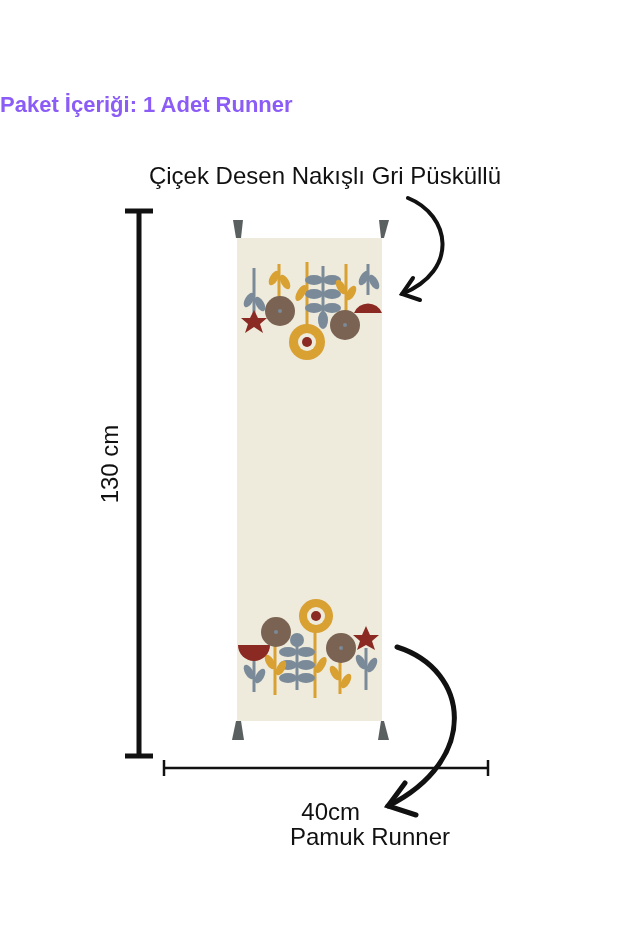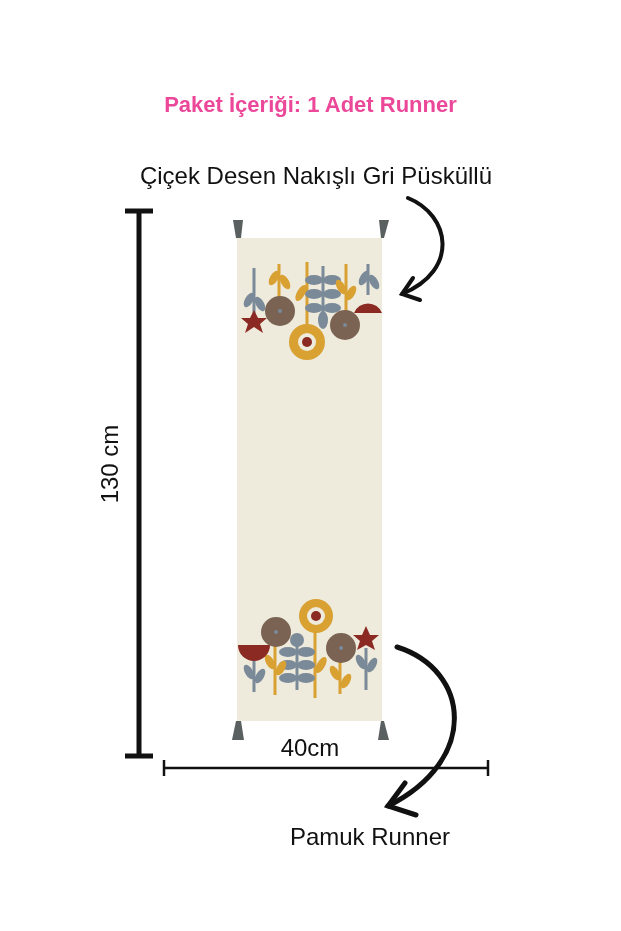--- a/index.html
+++ b/index.html
@@ -2,32 +2,32 @@
 <html><head>
 <meta charset="utf-8">
 <style>
   html, body { margin: 0; padding: 0; }
   body {
     width: 621px; height: 931px; background: #ffffff; position: relative; overflow: hidden;
     font-family: "Liberation Sans", sans-serif; color: #111;
   }
   .abs { position: absolute; }
   .title {
-    left: 0; width: 621px; top: 92px; text-align: center;
-    font-weight: bold; font-size: 22px; color: #ec4899;
+    left: 0; width: 621px; top: 92px; text-align: left;
+    font-weight: bold; font-size: 22px; color: #8b5cf6;
   }
   .subtitle {
-    left: 91px; width: 450px; top: 162px; text-align: center;
+    left: 100px; width: 450px; top: 162px; text-align: center;
     font-size: 24px; color: #111;
   }
   .height-label {
     left: 60px; top: 450px; width: 100px; text-align: center;
     font-size: 24px; transform: rotate(-90deg); transform-origin: center center;
   }
-  .width-label { left: 260px; width: 100px; top: 734px; text-align: center; font-size: 24px; }
+  .width-label { left: 260px; width: 100px; top: 798px; text-align: right; font-size: 24px; }
   .material-label { left: 180px; width: 270px; top: 823px; text-align: right; font-size: 24px; }
   svg { position: absolute; left: 0; top: 0; }
 </style>
 </head>
 <body>
 
 <div class="abs title">Paket İçeriği: 1 Adet Runner</div>
 <div class="abs subtitle">Çiçek Desen Nakışlı Gri Püsküllü</div>
 
 <svg width="621" height="931" viewBox="0 0 621 931">

